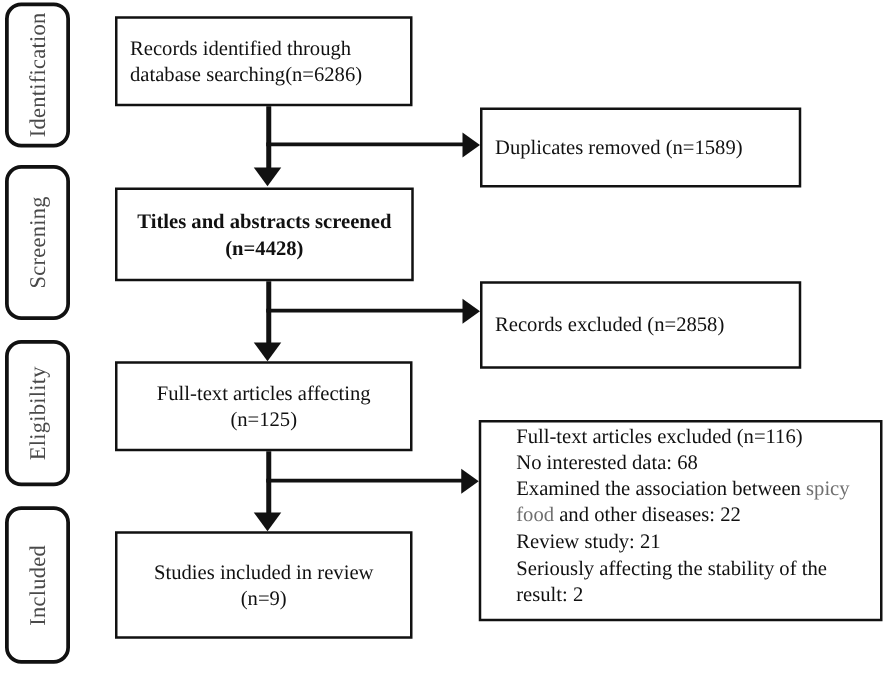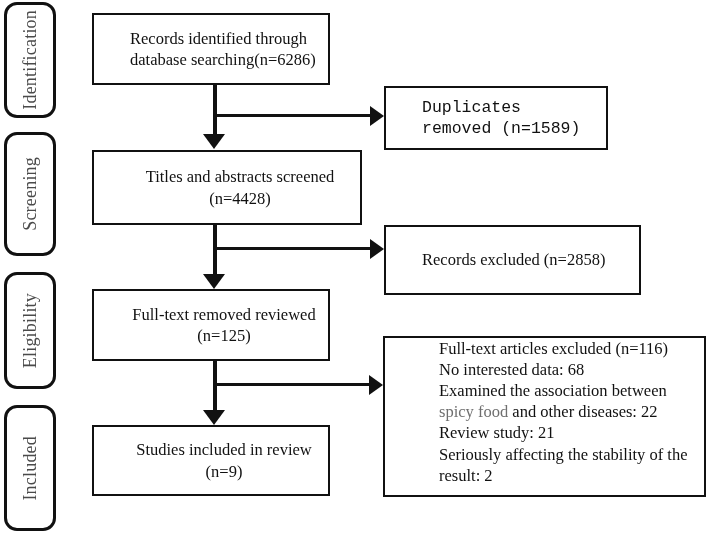--- a/index.html
+++ b/index.html
@@ -41,21 +41,20 @@
   .box {
     position: absolute;
     box-sizing: border-box;
     border: 2.5px solid #111111;
     background: #ffffff;
     display: flex;
     align-items: center;
     font-size: 16.5px;
     line-height: 1.28;
     color: #111111;
-    padding-left: 26px;
   }
   .box .txt { width: 100%; padding: 0 10px; }
   .box.center .txt { text-align: center; }
   .box.left   .txt { text-align: left; }
   .box.topalign { align-items: flex-start; }
   .box.topalign .txt { padding-top: 8px; }
 
   
   .vline {
     position: absolute;
@@ -105,42 +104,42 @@
     <span class="stage-label">Included</span>
   </div>
 
   <div class="box left" style="left:92px; top:13px; width:238px; height:72px;">
     <div class="txt">
       <div>Records identified through</div>
       <div>database searching(n=6286)</div>
     </div>
   </div>
 
-  <div class="box center" style="left:92px; top:150px; width:270px; height:75px;">
+  <div class="box center" style="left:92px; top:150px; width:239px; height:75px;font-weight:bold;">
     <div class="txt">
       <div>Titles and abstracts screened</div>
       <div>(n=4428)</div>
     </div>
   </div>
 
   <div class="box center" style="left:92px; top:289px; width:238px; height:72px;">
     <div class="txt">
-      <div>Full-text removed reviewed</div>
+      <div>Full-text articles affecting</div>
       <div>(n=125)</div>
     </div>
   </div>
 
-  <div class="box center" style="left:92px; top:425px; width:238px; height:71px;">
+  <div class="box center" style="left:92px; top:425px; width:238px; height:86px;">
     <div class="txt">
       <div>Studies included in review</div>
       <div>(n=9)</div>
     </div>
   </div>
 
-  <div class="box left" style="left:384px; top:86px; width:224px; height:64px;font-family:Liberation Mono, monospace;">
+  <div class="box left" style="left:384px; top:86px; width:257px; height:64px;">
     <div class="txt">
       <div>Duplicates removed (n=1589)</div>
     </div>
   </div>
 
   <div class="box left" style="left:384px; top:225px; width:257px; height:70px;">
     <div class="txt">
       <div>Records excluded (n=2858)</div>
     </div>
   </div>

